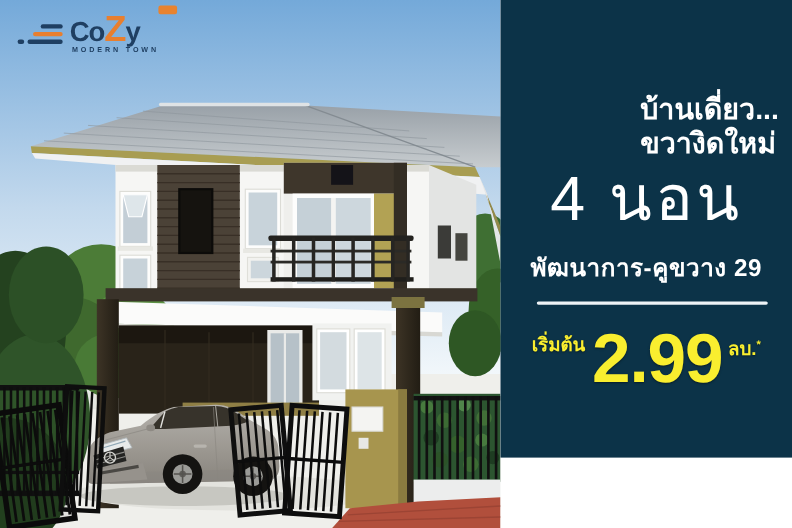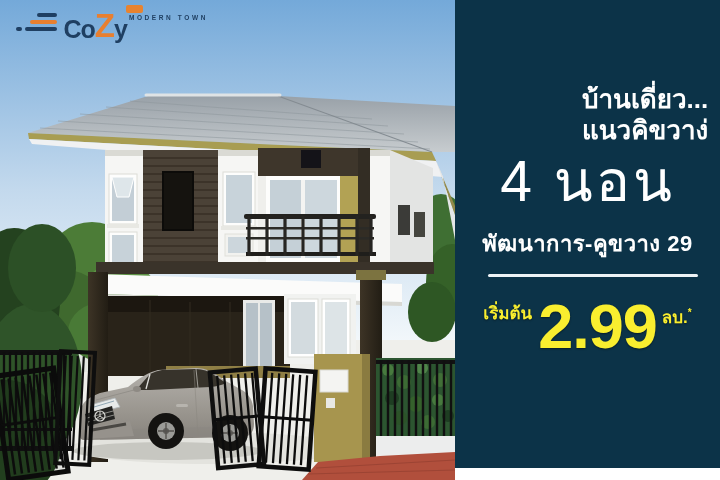--- a/index.html
+++ b/index.html
@@ -13,28 +13,28 @@
   .scene svg{display:block;width:455px;height:480px;}
   
   .logo{position:absolute;left:16px;top:12px;display:flex;align-items:flex-end;gap:7px;}
   .logo-bars{display:flex;flex-direction:column;align-items:flex-end;gap:2.5px;margin-bottom:9px;}
   .bar{height:4.5px;border-radius:2.5px;background:#1f3f62;display:block;}
   .bar-top{width:20px;}
   .bar-mid{width:27px;background:#e87f2f;}
   .bar-row{display:flex;gap:2.5px;align-items:center;}
   .bar-dot{width:6px;height:4.5px;border-radius:2.5px;background:#1f3f62;}
   .bar-bot{width:32px;}
-  .logo-text{display:flex;flex-direction:row;}
+  .logo-text{display:flex;flex-direction:column;}
   .brand{display:flex;align-items:flex-end;line-height:.85;font-weight:bold;letter-spacing:-1px;position:relative;}
   .brand .co,.brand .y{font-size:25px;color:#1f3f62;}
   .brand .z{font-size:33px;color:#e87f2f;}
   .brand .tag{position:absolute;right:-16px;top:-7px;width:17px;height:8px;border-radius:2px;background:#e8832f;}
   .tagline{font-size:6.5px;font-weight:bold;letter-spacing:2.6px;color:#1f3f62;margin-top:2px;padding-left:2px;}
   
-  .panel{position:absolute;left:455px;top:0;width:265px;height:468px;background:#0c3348;color:#fff;}
+  .panel{position:absolute;left:455px;top:0;width:265px;height:416px;background:#0c3348;color:#fff;}
   .headline{position:absolute;left:127px;top:84px;font-size:26px;font-weight:bold;line-height:1.2;white-space:nowrap;}
   .bedrooms{position:absolute;left:0;top:152px;width:100%;text-align:center;font-size:57px;font-weight:300;letter-spacing:3px;line-height:1.05;}
   .location{position:absolute;left:0;top:226px;width:100%;text-align:center;font-size:22px;font-weight:bold;letter-spacing:.5px;}
   .divider{position:absolute;left:33px;top:274px;width:210px;height:3px;background:#eef3f6;border-radius:2px;}
   .price{position:absolute;left:0;top:299px;width:100%;display:flex;justify-content:center;align-items:flex-start;color:#f9ee2f;text-shadow:0 1px 2px rgba(0,0,0,.45);}
   .price-prefix{font-size:17px;font-weight:bold;margin:0 6px 8px 0;}
   .price-value{font-size:63px;font-weight:700;line-height:.88;letter-spacing:-1px;}
   .price-unit{font-size:17px;font-weight:bold;margin:4px 0 8px 5px;}
   .price-asterisk{font-size:10px;vertical-align:super;}
 </style>
@@ -287,21 +287,21 @@
           <span class="y">y</span>
         <span class="tag"></span>
       </div>
       <div class="tagline">MODERN TOWN</div>
     </div>
   </div>
 
   <aside class="panel">
     <div class="headline">
       <div>บ้านเดี่ยว...</div>
-      <div>แนวคิขวาง่</div>
+      <div>ขวางิดใหม่</div>
     </div>
     <div class="bedrooms">4 นอน</div>
     <div class="location">พัฒนาการ-คูขวาง 29</div>
     <div class="divider"></div>
     <div class="price">
       <span class="price-prefix">เริ่มต้น</span>
       <span class="price-value">2.99</span>
       <span class="price-unit"><span>ลบ.</span><span class="price-asterisk">*</span></span>
     </div>
   </aside>

